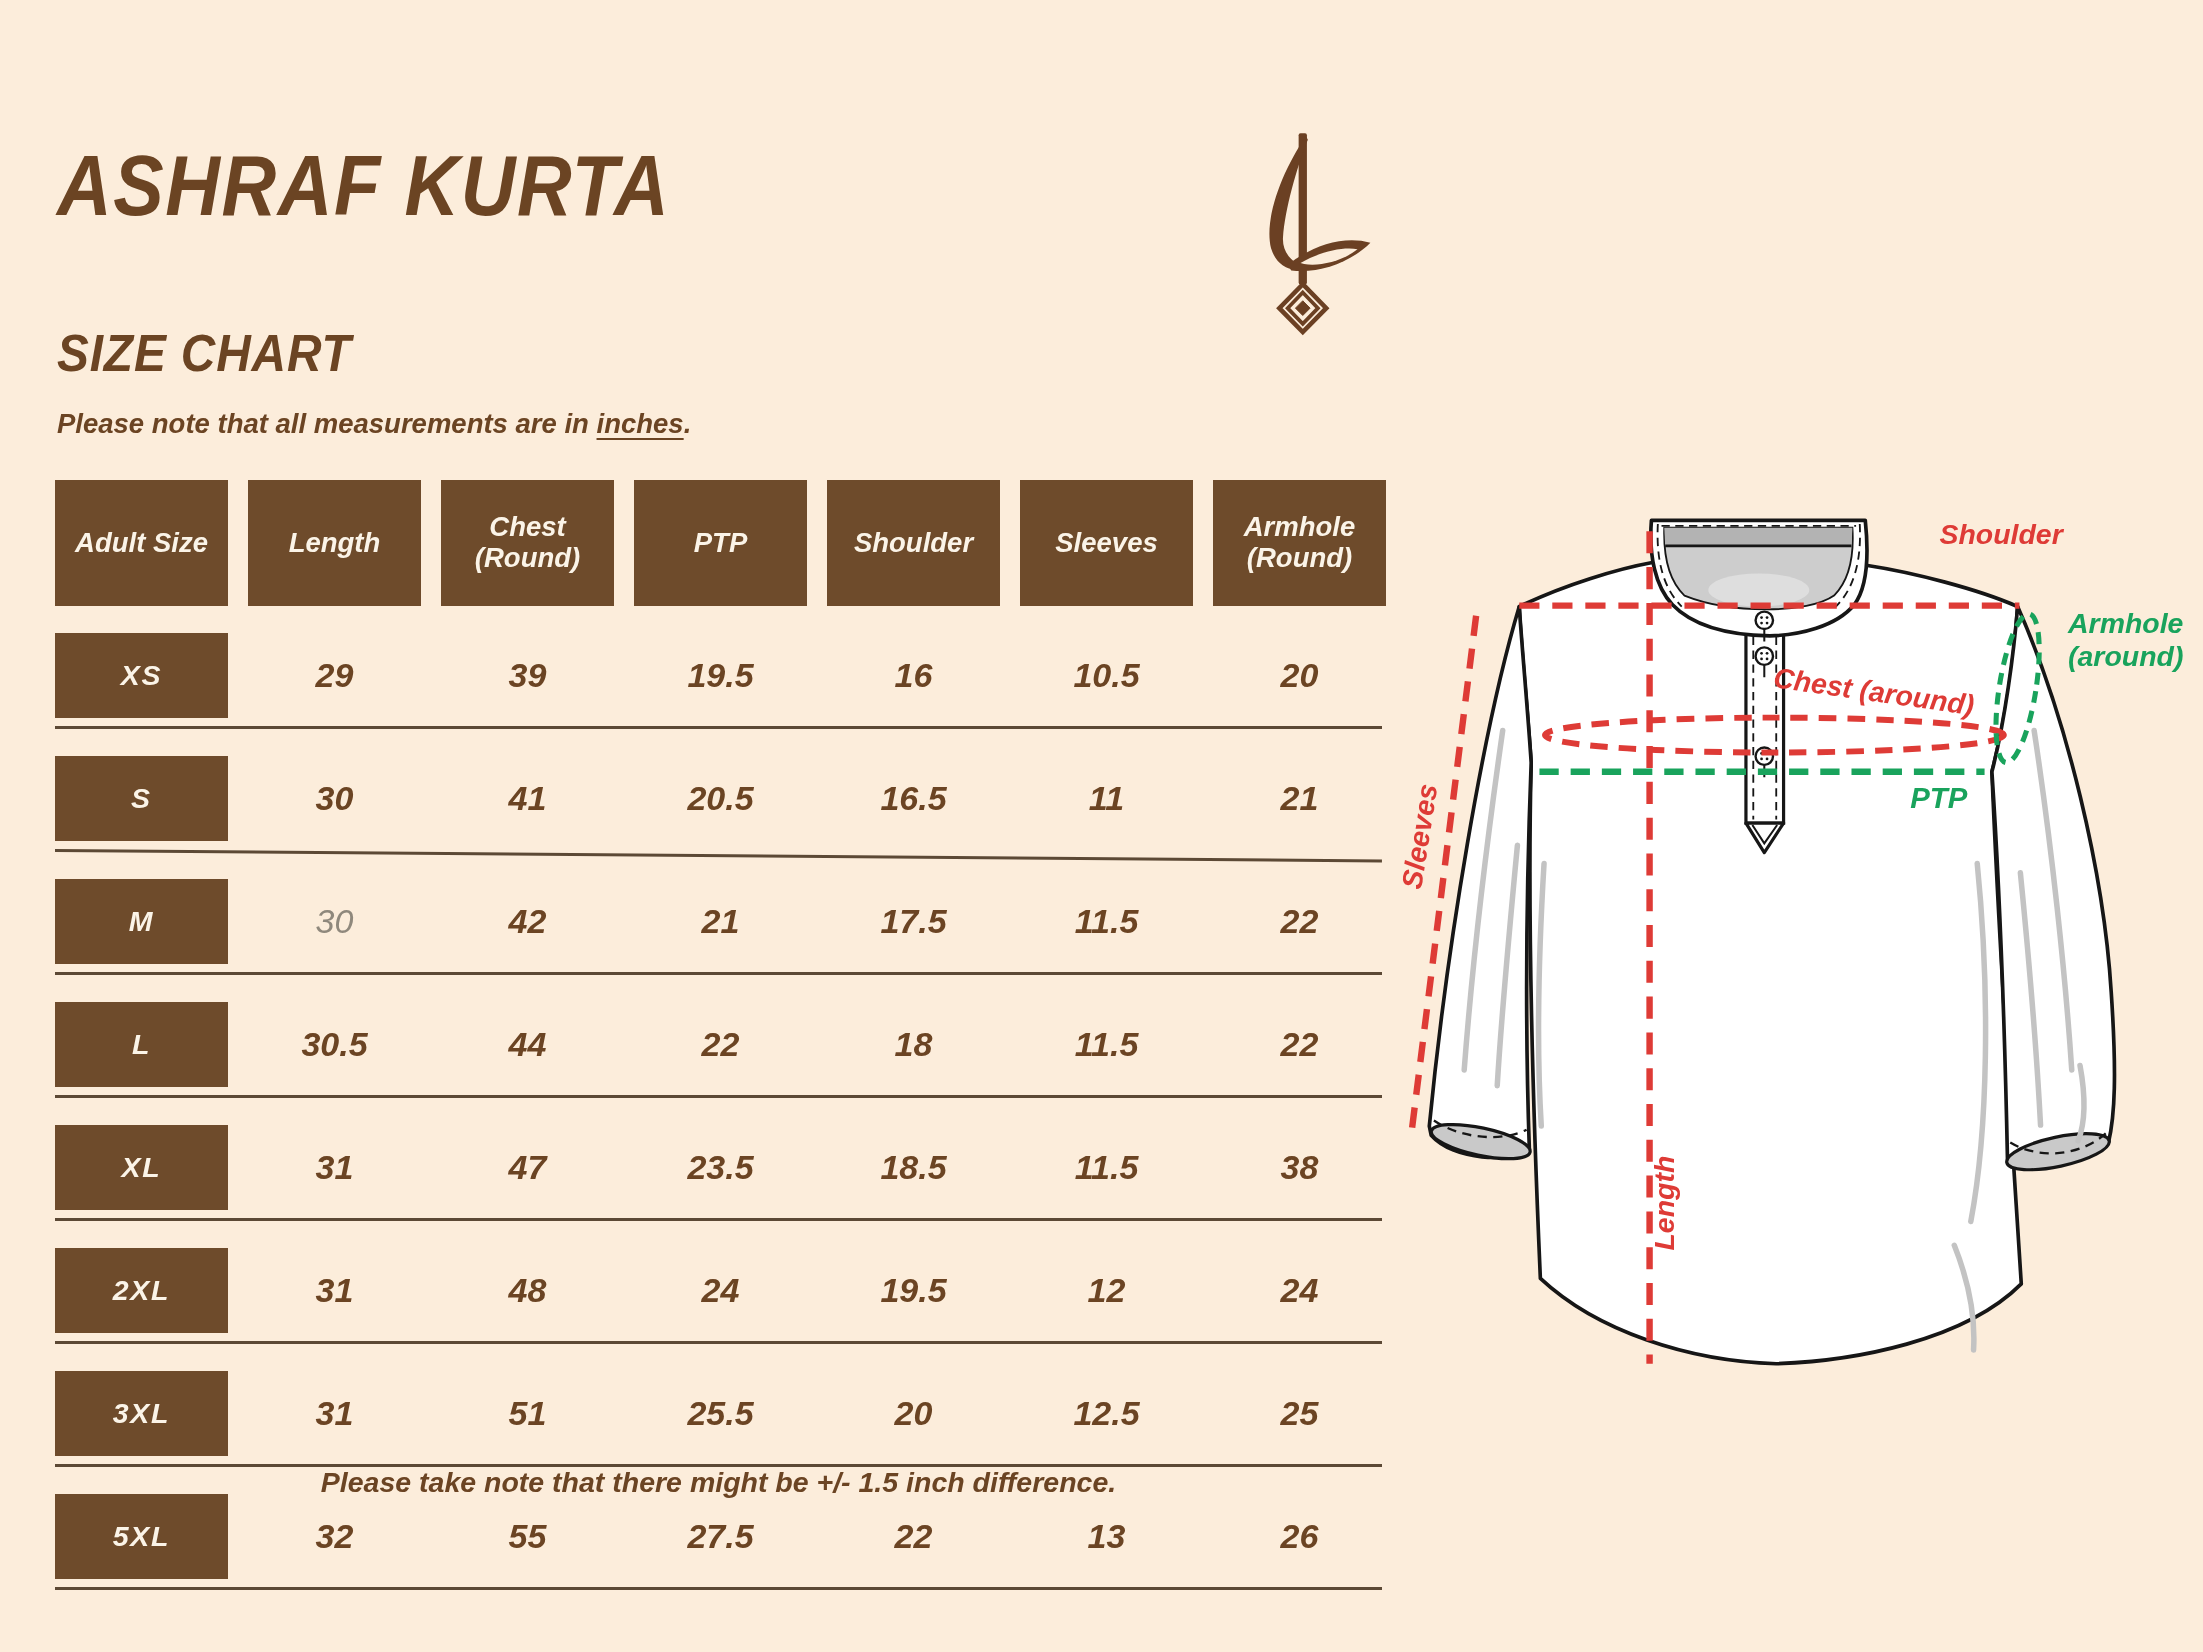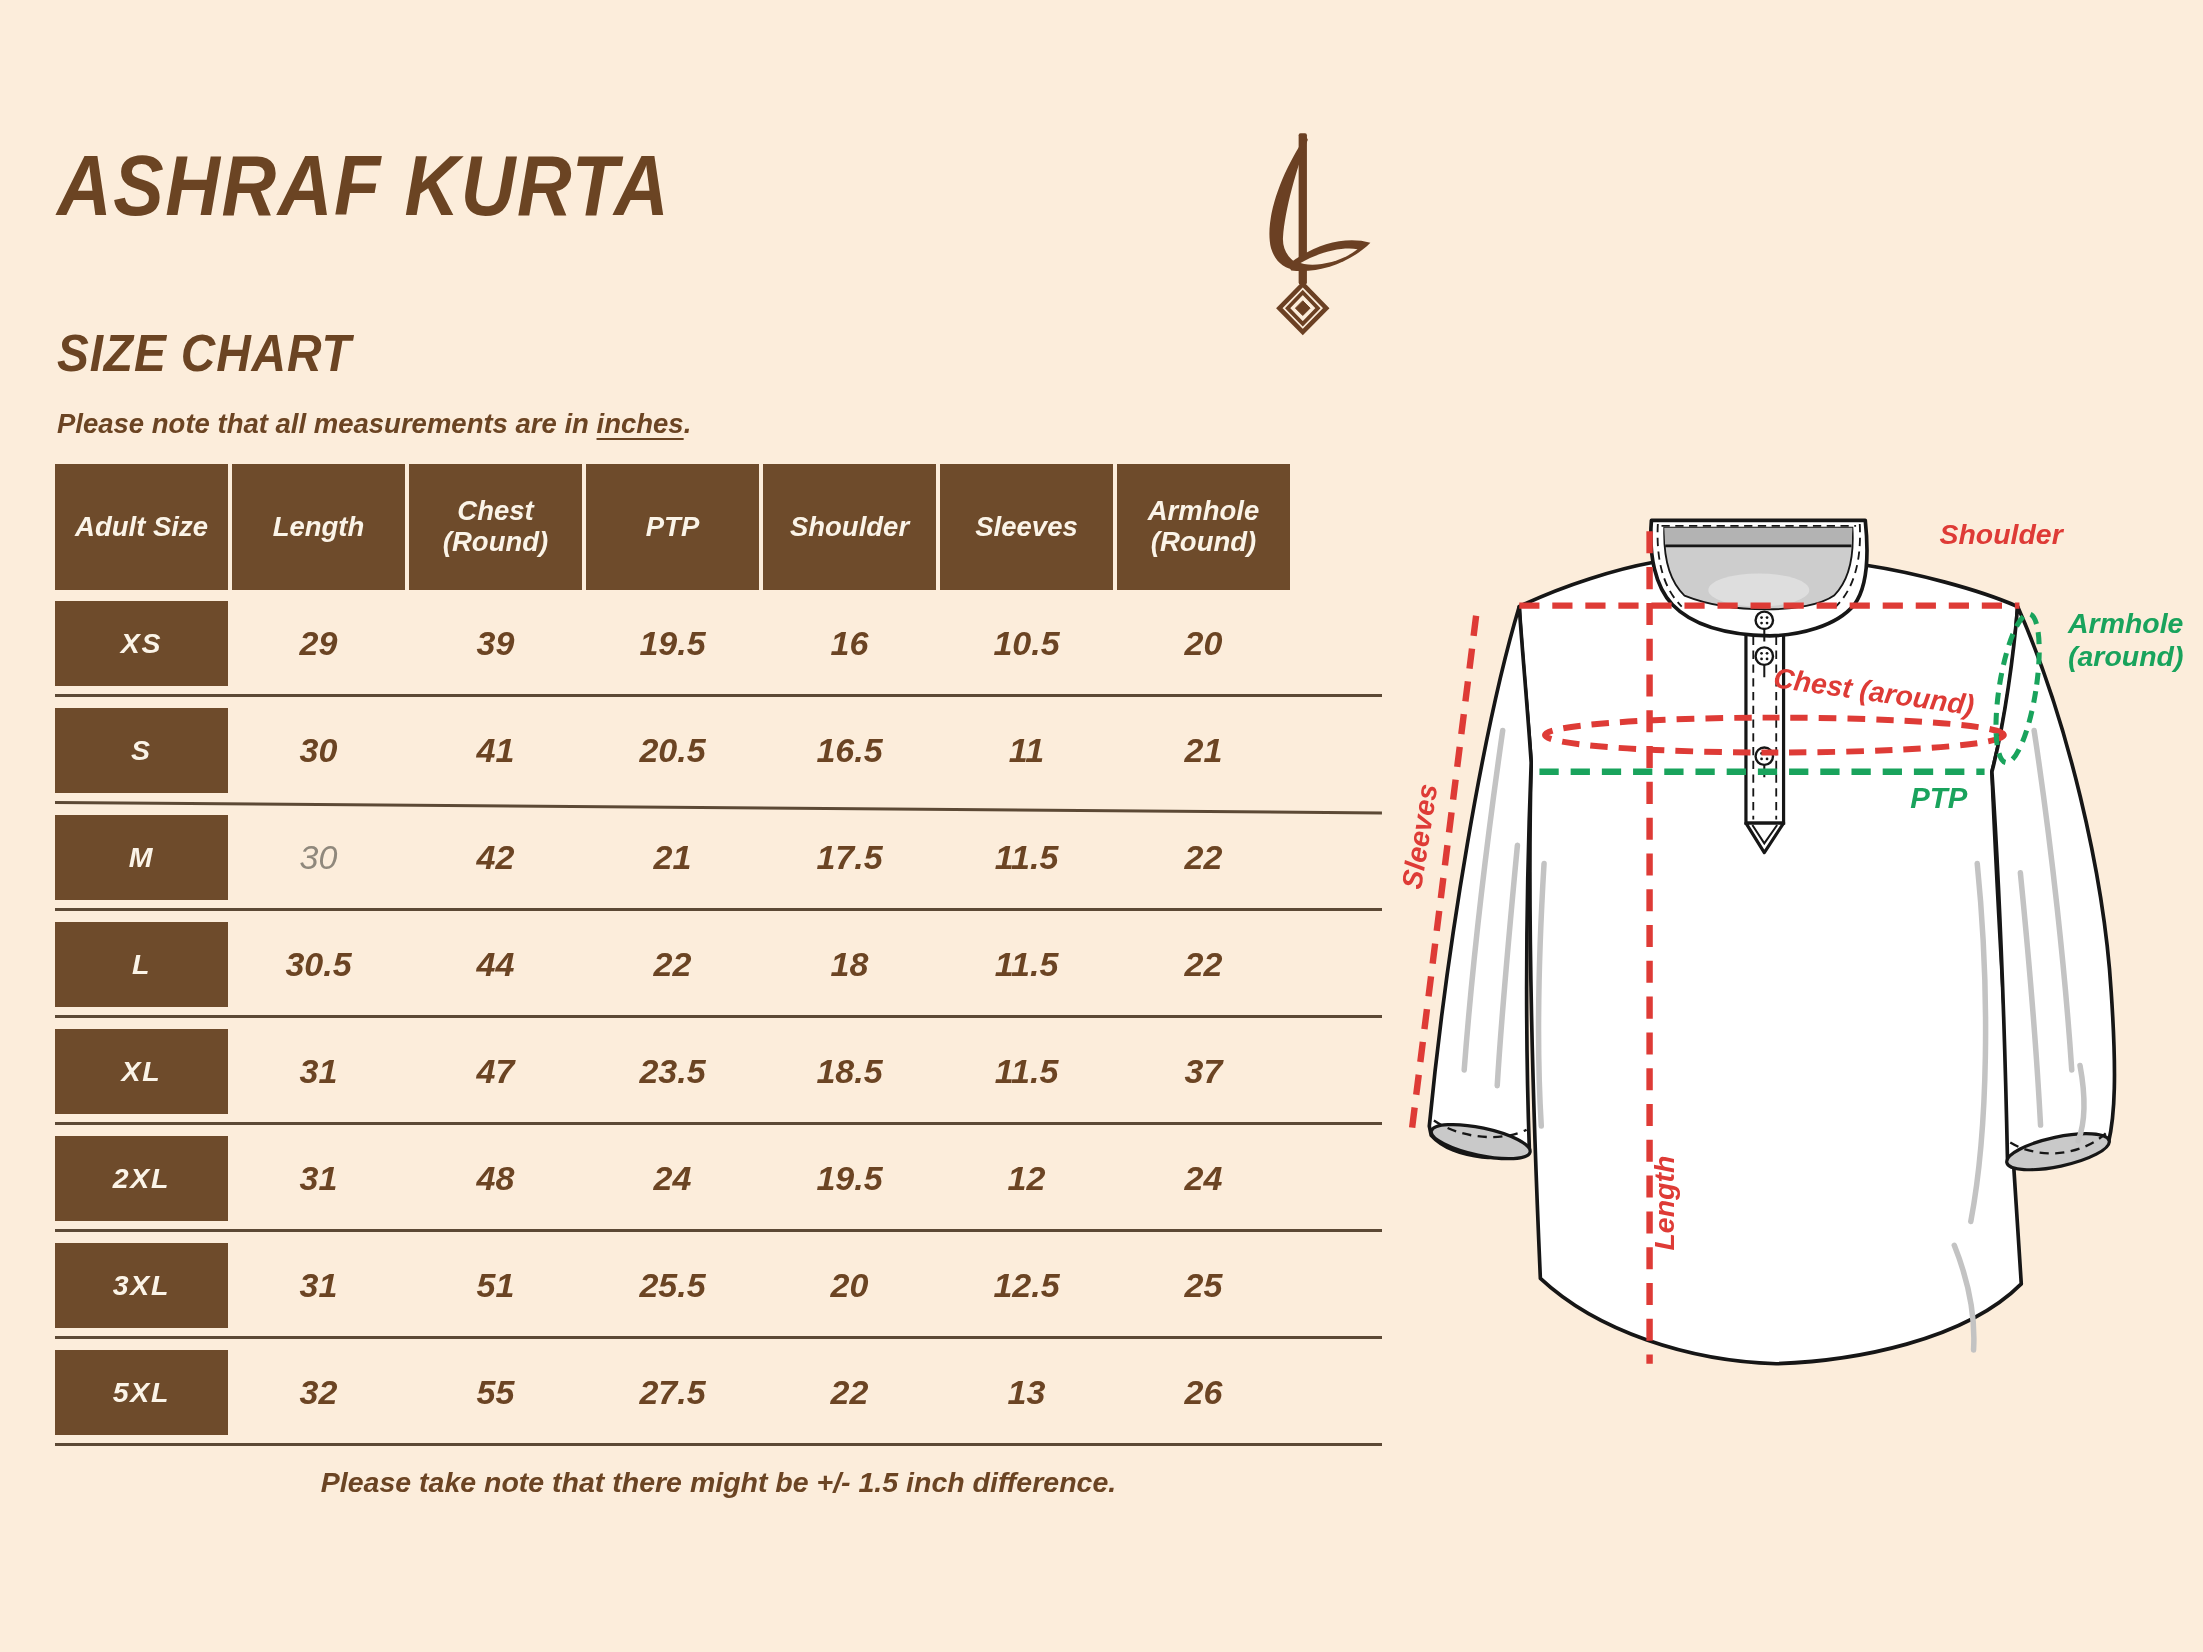--- a/index.html
+++ b/index.html
@@ -21,21 +21,21 @@
   }
   .chart-note {
     position:absolute; left:57px; top:408px;
     font-size:27.5px; font-weight:bold; white-space:nowrap;
   }
   .chart-note .u { text-decoration:underline; text-underline-offset:4.6px; }
   
   .brand-logo { position:absolute; left:1260px; top:125px; width:138px; height:220px; }
   
   .size-table { position:absolute; left:55px; top:464px; width:1327px; }
-  .t-grid { display:grid; grid-template-columns:repeat(7,173px); column-gap:4px; }
+  .t-grid { display:grid; grid-template-columns:repeat(7,173px); column-gap:20px;margin-top:16px; }
   .header-row { height:126px; }
   .header-cell {
     background:#6E4B2B; color:#FBF4E8; font-weight:bold; font-size:27.5px;
     line-height:1.12; display:flex; align-items:center; justify-content:center;
     text-align:center; padding:0 18.4px; box-sizing:border-box; height:126px;
   }
   .table-row { position:relative; height:107px; align-items:center; }
   .size-cell {
     background:#6E4B2B; color:#FBF4E8; font-weight:bold; font-size:28.5px;
     letter-spacing:1.8px; height:85px; display:flex; align-items:center; justify-content:center;
@@ -129,21 +129,21 @@
           <div class="value-cell">22</div>
           <div class="row-sep"></div>
         </div>
         <div class="t-grid table-row">
           <div class="size-cell">XL</div>
           <div class="value-cell">31</div>
           <div class="value-cell">47</div>
           <div class="value-cell">23.5</div>
           <div class="value-cell">18.5</div>
           <div class="value-cell">11.5</div>
-          <div class="value-cell">37</div>
+          <div class="value-cell">38</div>
           <div class="row-sep"></div>
         </div>
         <div class="t-grid table-row">
           <div class="size-cell">2XL</div>
           <div class="value-cell">31</div>
           <div class="value-cell">48</div>
           <div class="value-cell">24</div>
           <div class="value-cell">19.5</div>
           <div class="value-cell">12</div>
           <div class="value-cell">24</div>

